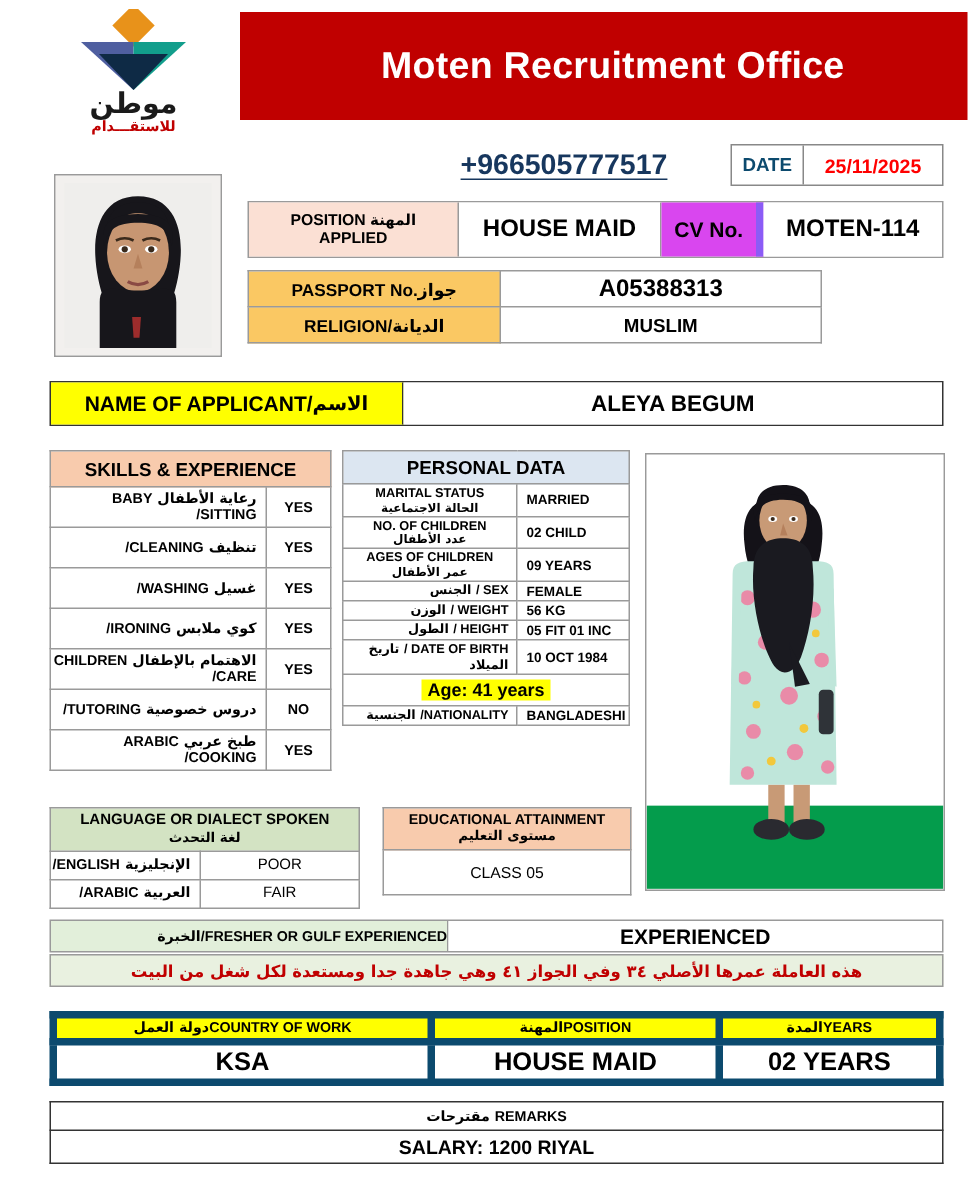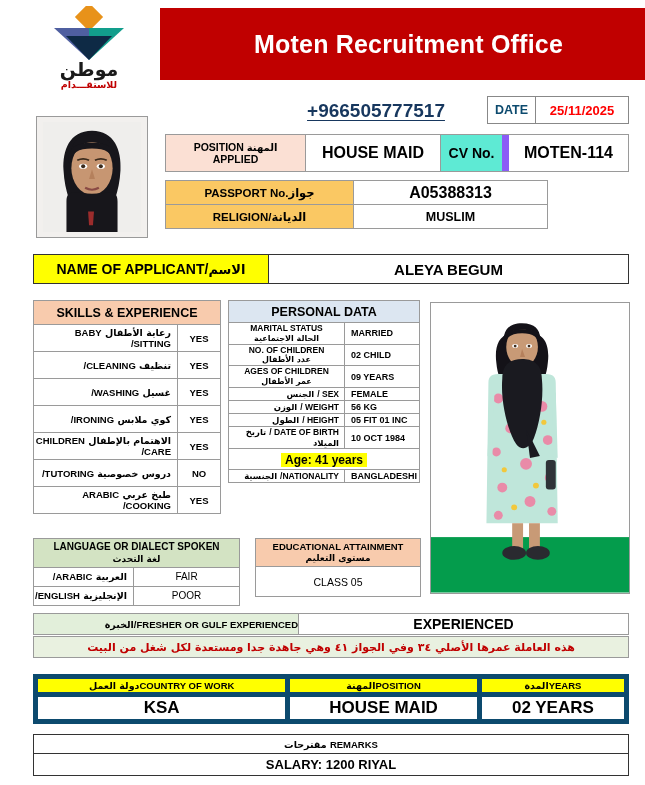--- a/index.html
+++ b/index.html
@@ -90,34 +90,34 @@
     border-right: 1px solid #9a9a9a;
     flex-direction: column;
     font-size: 10.5px; font-weight: bold; line-height: 1.15;
   }
   #position-label .ar { font-family:"DejaVu Sans", sans-serif; font-size:10px; }
   #position-value {
     width: 135px; background:#fff; border-right: 1px solid #9a9a9a;
     font-size: 16px; font-weight: bold;
   }
   #cvno-label {
-    width: 68px; background: #5eead4; border-right: 7px solid #8b5cf6;
+    width: 68px; background: #d946ef; border-right: 5px solid #8b5cf6;
     font-size: 14px; font-weight: bold;
   }
   #cvno-value { flex:1; background:#fff; font-size: 16px; font-weight: bold; }
 
   
   #passport-table {
     left: 165px; top: 180px; width: 383px;
     border: 1px solid #9a9a9a;
     border-collapse: collapse;
   }
   #passport-table td { border: 1px solid #9a9a9a; height: 24px; }
   .pp-label {
-    width: 188px; background: #FAC863;
+    width: 168px; background: #FAC863;
     text-align:center; font-size: 11.5px; font-weight: bold;
   }
   .pp-label .ar { font-family:"DejaVu Sans", sans-serif; }
   .pp-value { text-align:center; background:#fff; font-weight:bold; }
   #passport-number { font-size: 16px; }
   #religion-value { font-size: 12.5px; }
 
   
   #name-row {
     left: 33px; top: 254px; width: 596px; height: 30px;
@@ -512,26 +512,26 @@
   <tbody>
       <tr>
     <td id="language-header" colspan="2">
       <div>LANGUAGE OR DIALECT SPOKEN</div>
       <div class="ar">لغة التحدث</div>
     </td>
   </tr>
   </tbody>
     <tbody id="language-body">
       <tr>
+        <td class="lang-label"><span>الإنجليزية</span> <span class="en">ENGLISH/</span></td>
+        <td class="lang-val">POOR</td>
+      </tr>
+      <tr>
         <td class="lang-label"><span>العربية</span> <span class="en">ARABIC/</span></td>
         <td class="lang-val">FAIR</td>
-      </tr>
-      <tr>
-        <td class="lang-label"><span>الإنجليزية</span> <span class="en">ENGLISH/</span></td>
-        <td class="lang-val">POOR</td>
       </tr>
     </tbody>
 </table>
 
 <table class="abs" id="education-table">
   <tbody>
       <tr>
     <td id="education-header">
       <div>EDUCATIONAL ATTAINMENT</div>
       <div class="ar">مستوى التعليم</div>

